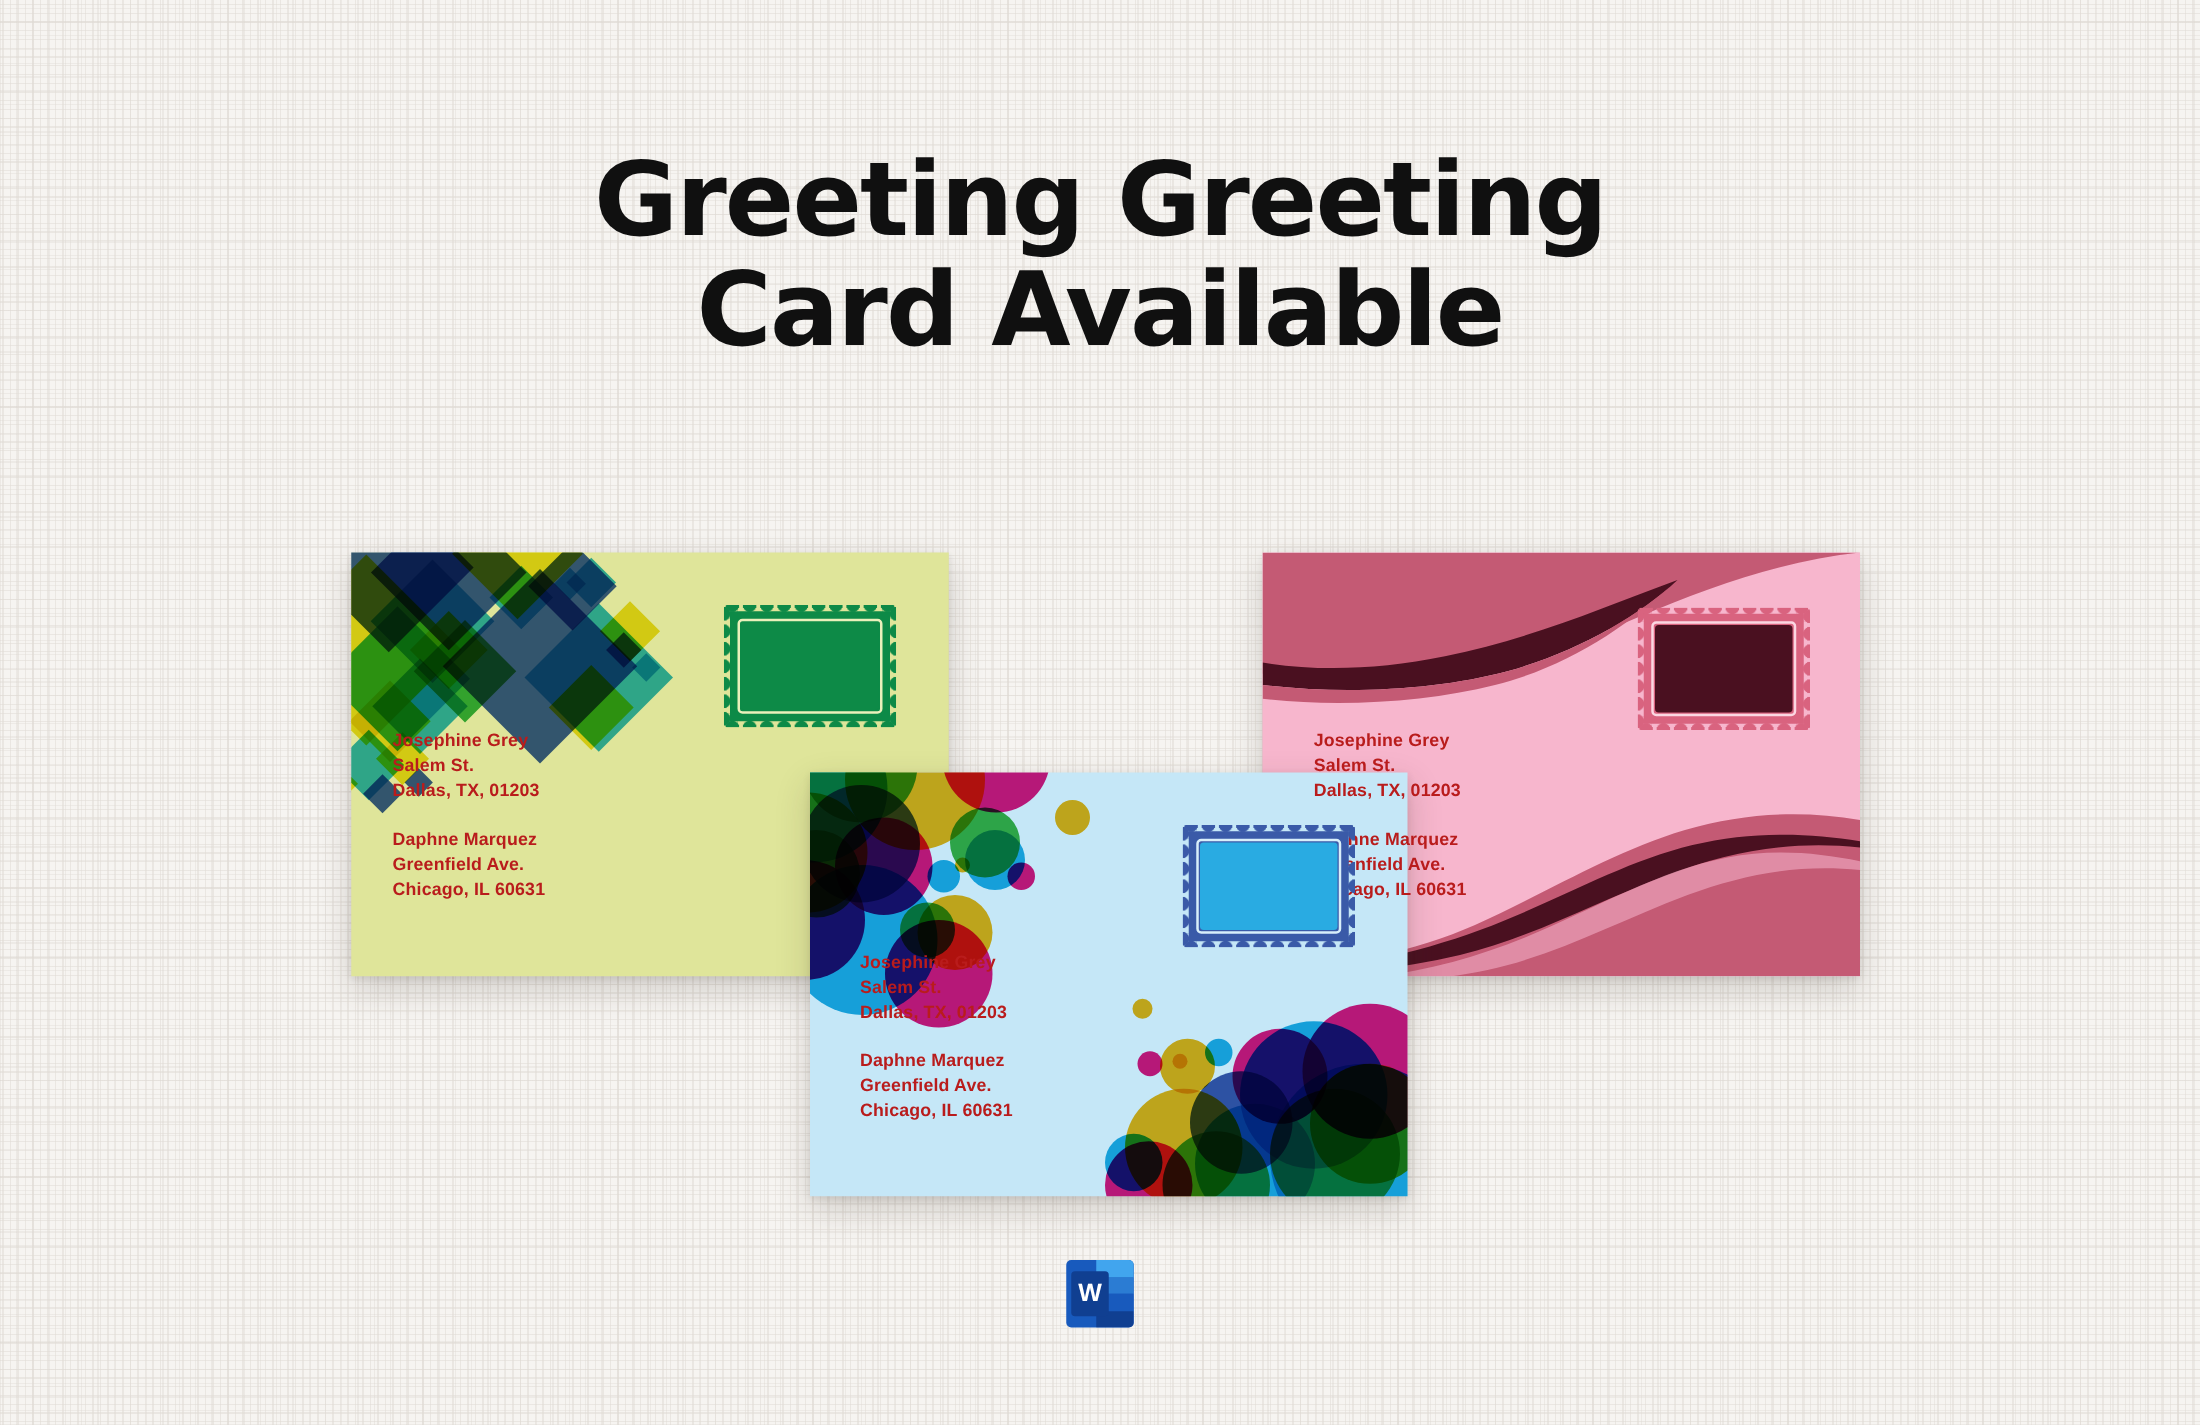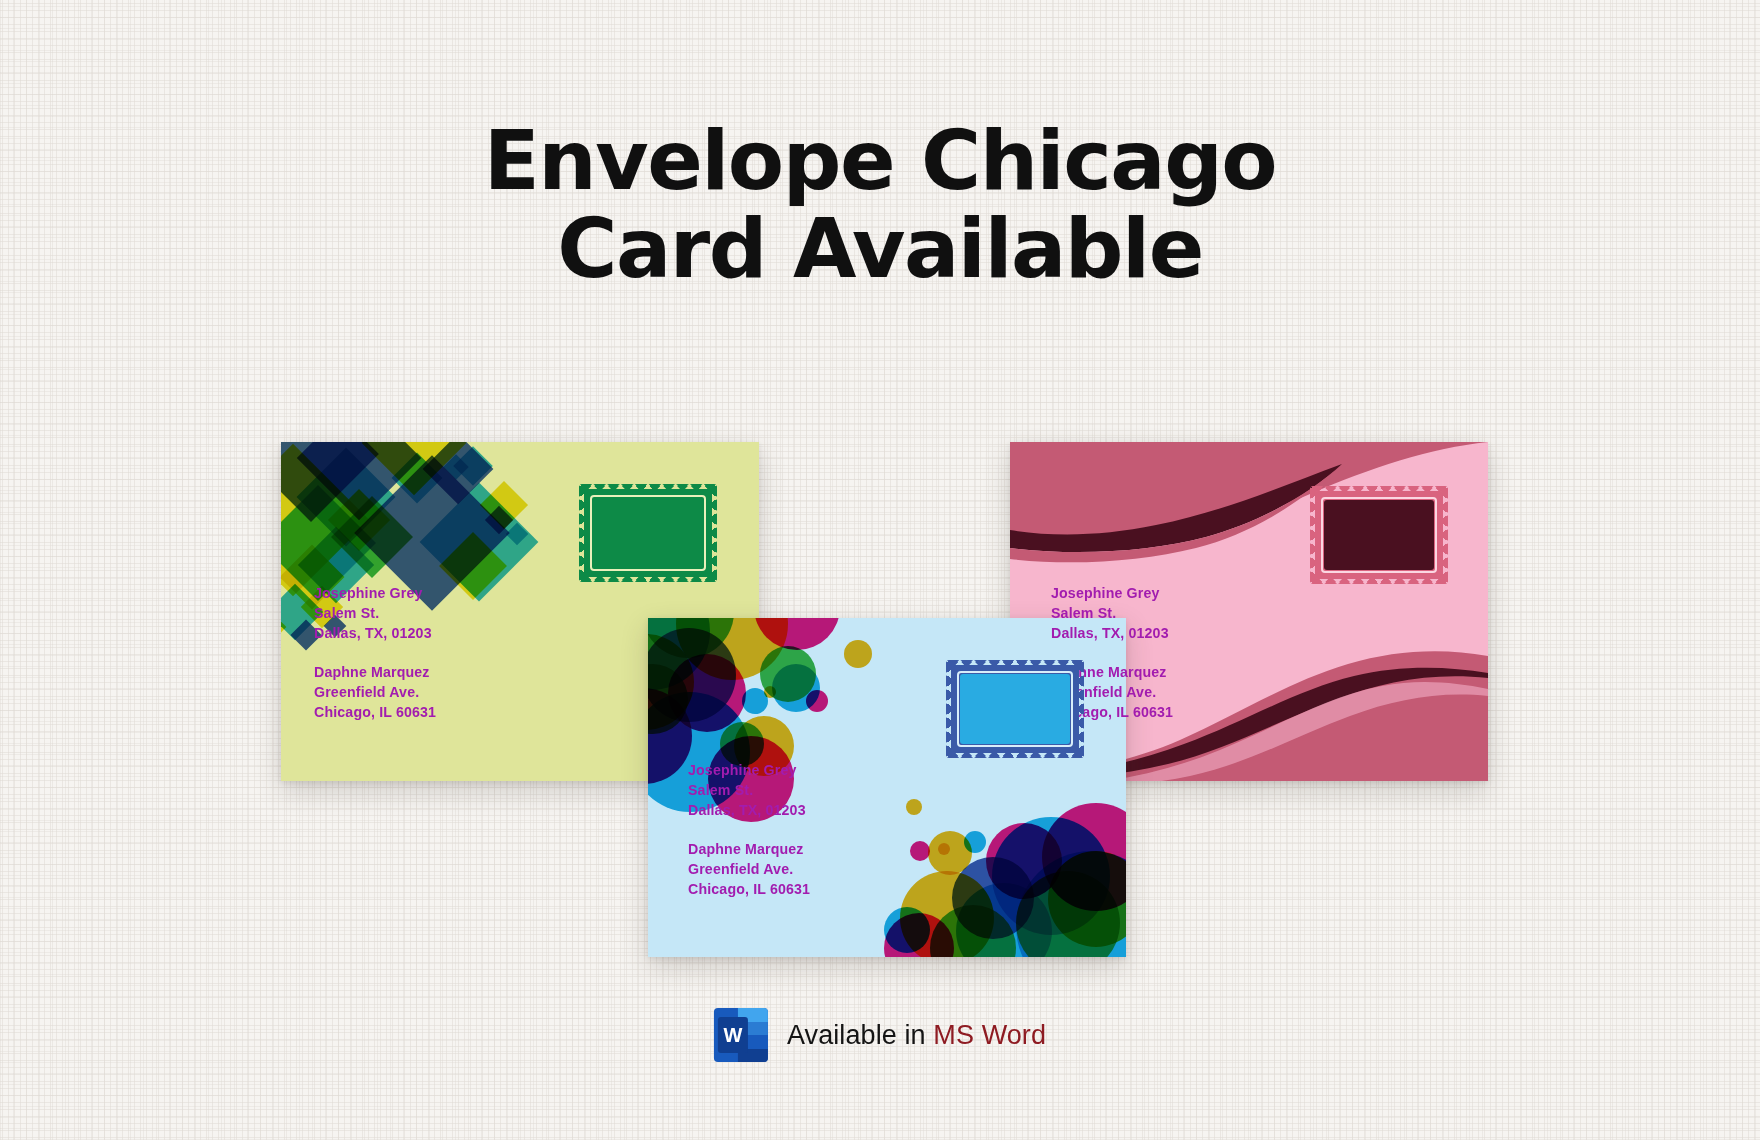--- a/index.html
+++ b/index.html
@@ -40,21 +40,21 @@
   }
 
   
   .env{
     position:absolute;overflow:hidden;
     box-shadow:0 10px 26px rgba(60,50,40,.20), 0 2px 6px rgba(60,50,40,.12);
   }
   .addr{
     position:absolute;z-index:40;
     font-size:14.2px;line-height:1.42;font-weight:700;
-    color:#a21caf;letter-spacing:.15px;white-space:pre-line;
+    color:#b91c1c;letter-spacing:.15px;white-space:pre-line;
   }
   .addr .blk2{display:block;margin-top:18px;}
 
   
   .stamp{position:absolute;z-index:40;}
   .stamp .perf{
     position:absolute;inset:0;border-radius:3px;
   }
   .stamp .inner{
     position:absolute;inset:9px;border-radius:5px;
@@ -109,21 +109,21 @@
   .footer .txt b{font-weight:400;color:#8E1B22;}
 </style>
 </head>
 <body>
 
 <div id="texture"></div>
 
 <div id="stage">
 
   <h1 class="title">
-    <span>Envelope Chicago</span>
+    <span>Greeting Greeting</span>
     <span>Card Available</span>
   </h1>
 
 
   <div class="env" id="env-green">
     <div>
 
       <div class="sq" style="left:-18px;top:-36px;width:96px;height:96px;background:#3a5fb5;"></div>
       <div class="sq" style="left:-42px;top:24px;width:108px;height:108px;background:#f0e01e;"></div>
       <div class="sq" style="left:34px;top:-28px;width:88px;height:88px;background:#3a5fb5;"></div>
@@ -286,16 +286,15 @@
   </div>
 
   <div class="footer">
     <div class="wordicon">
       <div class="bar b1"></div>
       <div class="bar b2"></div>
       <div class="bar b3"></div>
       <div class="bar b4"></div>
       <div class="wsq">W</div>
     </div>
-    <div class="txt"><span>Available in </span><b>MS Word</b></div>
   </div>
 
 </div>
 
 </body></html>

